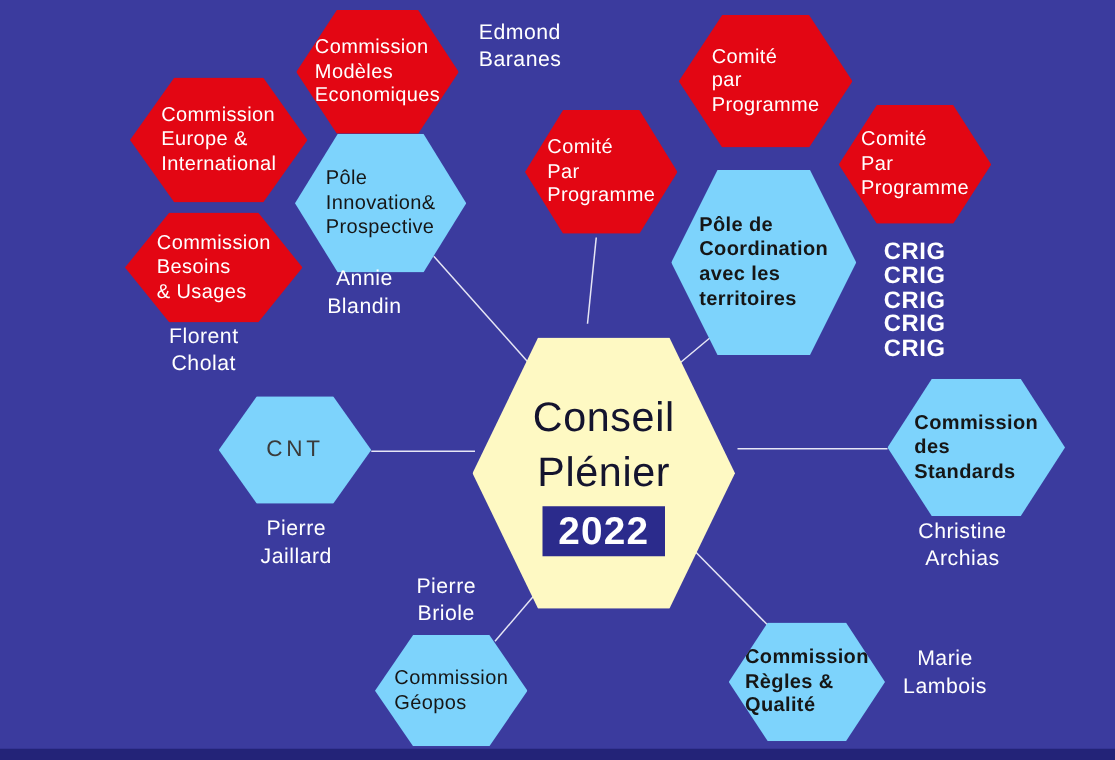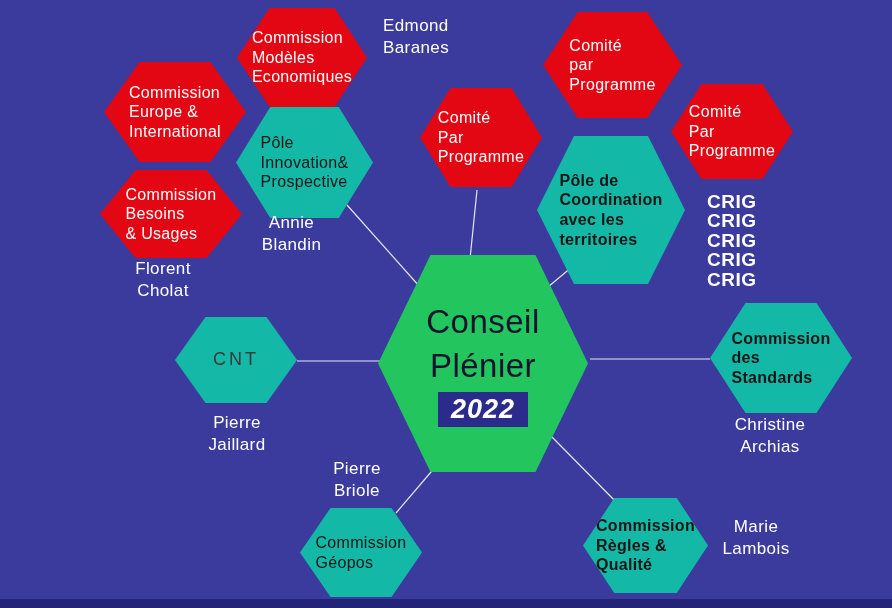--- a/index.html
+++ b/index.html
@@ -28,35 +28,34 @@
     text-align: left;
     clip-path: polygon(25% 0%, 75% 0%, 100% 50%, 75% 100%, 25% 100%, 0% 50%);
   }
   .hex-label {
     white-space: pre-line;
     line-height: 1.22;
     letter-spacing: 0.3px;
     font-size: 16px;
   }
   .red  { background: #e30613; color: #ffffff; }
-  .gray { background: #14b8a6; color: #161616; }
+  .gray { background: #7dd3fc; color: #161616; }
   .bold .hex-label { font-weight: bold; }
   .cnt-style .hex-label { letter-spacing: 3px; font-size: 18px; color: #3a3a3a; }
 
-  .center-hex { background: #22c55e; color: #14142e; }
+  .center-hex { background: #fef9c3; color: #14142e; margin-top: 15px; }
   .center-line { font-size: 33px; line-height: 1.32; letter-spacing: 0.5px; }
   .year-badge {
     background: #2b2b8c;
     color: #ffffff;
-    font-size: 27px;
+    font-size: 31px;
     font-weight: bold;
     letter-spacing: 1px;
     padding: 2px 13px;
     margin-top: 5px;
-    font-style: italic;
   }
 
   .person {
     position: absolute;
     color: #ffffff;
     white-space: pre-line;
     text-align: center;
     font-size: 17px;
     line-height: 1.3;
     letter-spacing: 0.4px;

